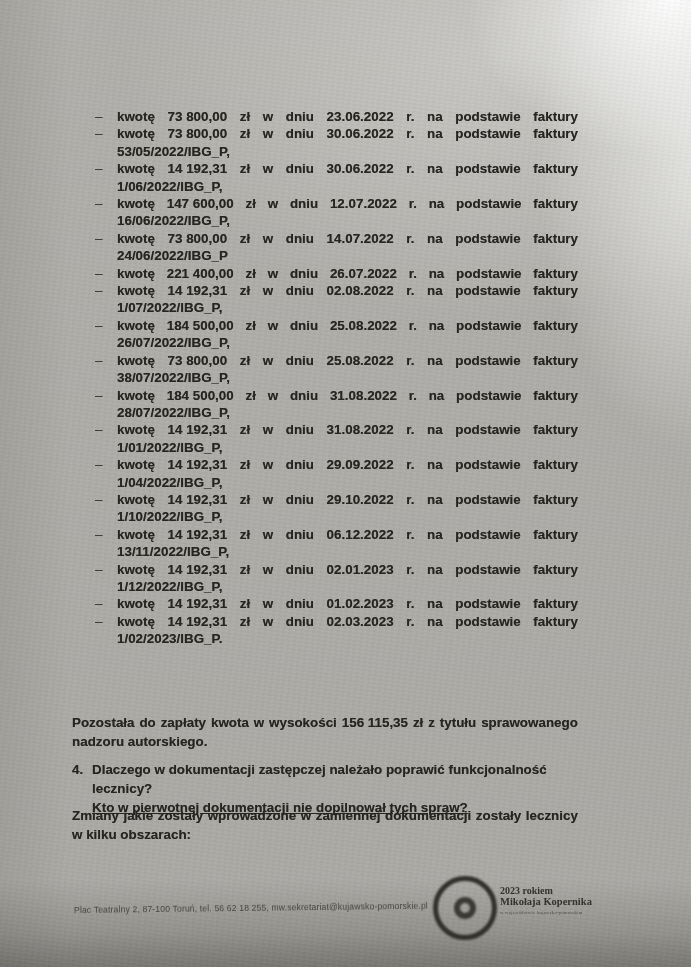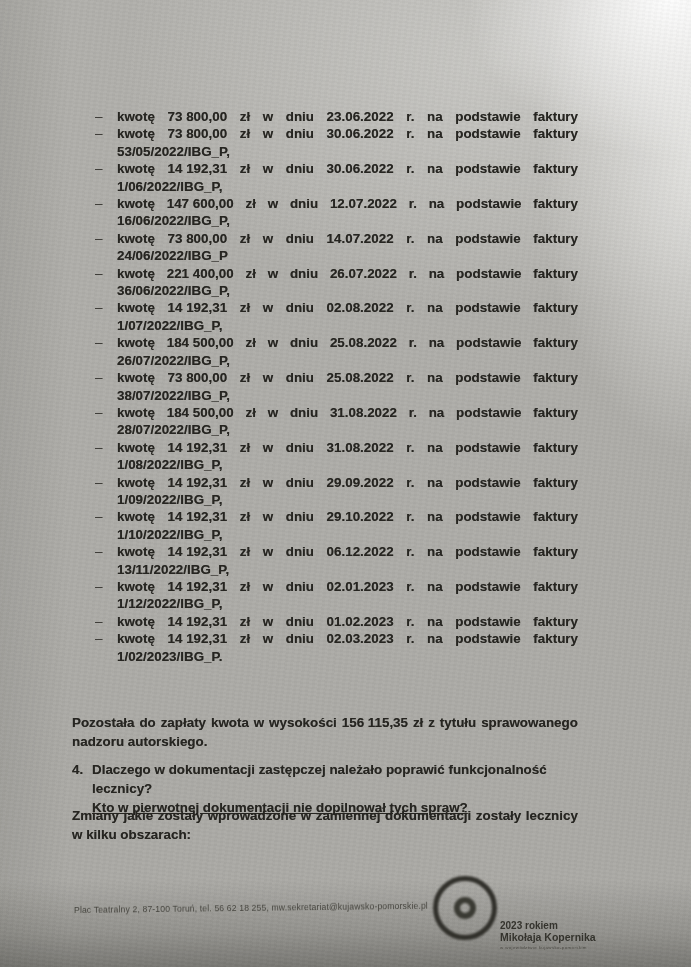--- a/index.html
+++ b/index.html
@@ -61,22 +61,22 @@
   .logo{position:absolute;left:433px;top:876px;width:64px;height:64px;}
   .logo-outer{
     position:absolute;inset:0;border-radius:50%;
     border:5px solid #31302b;box-sizing:border-box;filter:blur(0.8px);
   }
   .logo-inner{
     position:absolute;left:21px;top:21px;width:22px;height:22px;border-radius:50%;
     border:6px solid #3a3a33;box-sizing:border-box;filter:blur(1.1px);
   }
   .logo-caption{
-    position:absolute;left:500px;top:920px;
-    font-family:Liberation Sans, sans-serif;font-weight:700;color:#34332d;
+    position:absolute;left:500px;top:885px;
+    font-family:Liberation Serif, serif;font-weight:700;color:#34332d;
     filter:blur(0.3px);
   }
   .lc1{font-size:10px;line-height:11px;}
   .lc2{font-size:10.5px;line-height:12.5px;text-align:center;}
   .lc3{font-size:4.4px;line-height:6px;font-weight:400;letter-spacing:0.4px;color:#4a4943;filter:blur(0.5px);margin-top:1px;}
 </style>
 </head>
 <body>
 
 <div class="photo"></div>
@@ -169,21 +169,20 @@
         <span>221&nbsp;400,00</span>
         <span>zł</span>
         <span>w</span>
         <span>dniu</span>
         <span>26.07.2022</span>
         <span>r.</span>
         <span>na</span>
         <span>podstawie</span>
         <span>faktury</span>
       </div>
-      <div class="l2">36/06/2022/IBG_P,</div>
     </div>
     <div class="item">
       <span class="dash">–</span>
       <div class="l1">
         <span>kwotę</span>
         <span>14&nbsp;192,31</span>
         <span>zł</span>
         <span>w</span>
         <span>dniu</span>
         <span>02.08.2022</span>
@@ -249,37 +248,37 @@
         <span>14&nbsp;192,31</span>
         <span>zł</span>
         <span>w</span>
         <span>dniu</span>
         <span>31.08.2022</span>
         <span>r.</span>
         <span>na</span>
         <span>podstawie</span>
         <span>faktury</span>
       </div>
-      <div class="l2">1/08/2022/IBG_P,</div>
+      <div class="l2">1/01/2022/IBG_P,</div>
     </div>
     <div class="item">
       <span class="dash">–</span>
       <div class="l1">
         <span>kwotę</span>
         <span>14&nbsp;192,31</span>
         <span>zł</span>
         <span>w</span>
         <span>dniu</span>
         <span>29.09.2022</span>
         <span>r.</span>
         <span>na</span>
         <span>podstawie</span>
         <span>faktury</span>
       </div>
-      <div class="l2">1/09/2022/IBG_P,</div>
+      <div class="l2">1/04/2022/IBG_P,</div>
     </div>
     <div class="item">
       <span class="dash">–</span>
       <div class="l1">
         <span>kwotę</span>
         <span>14&nbsp;192,31</span>
         <span>zł</span>
         <span>w</span>
         <span>dniu</span>
         <span>29.10.2022</span>

